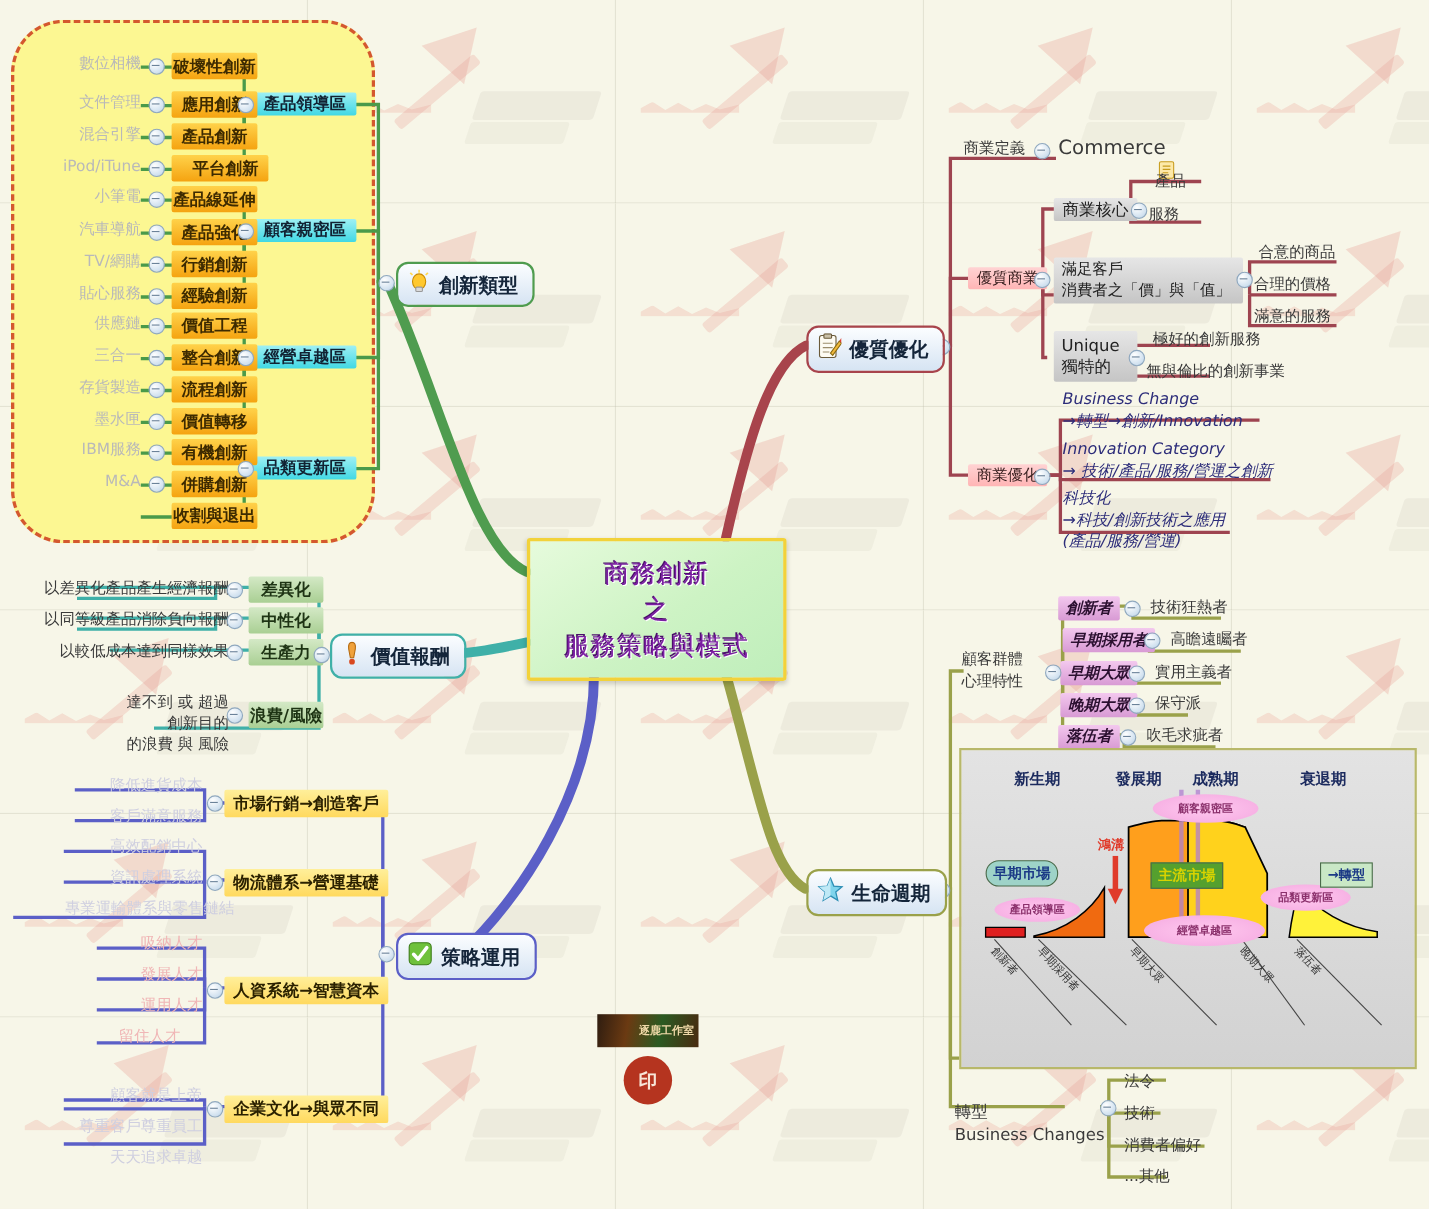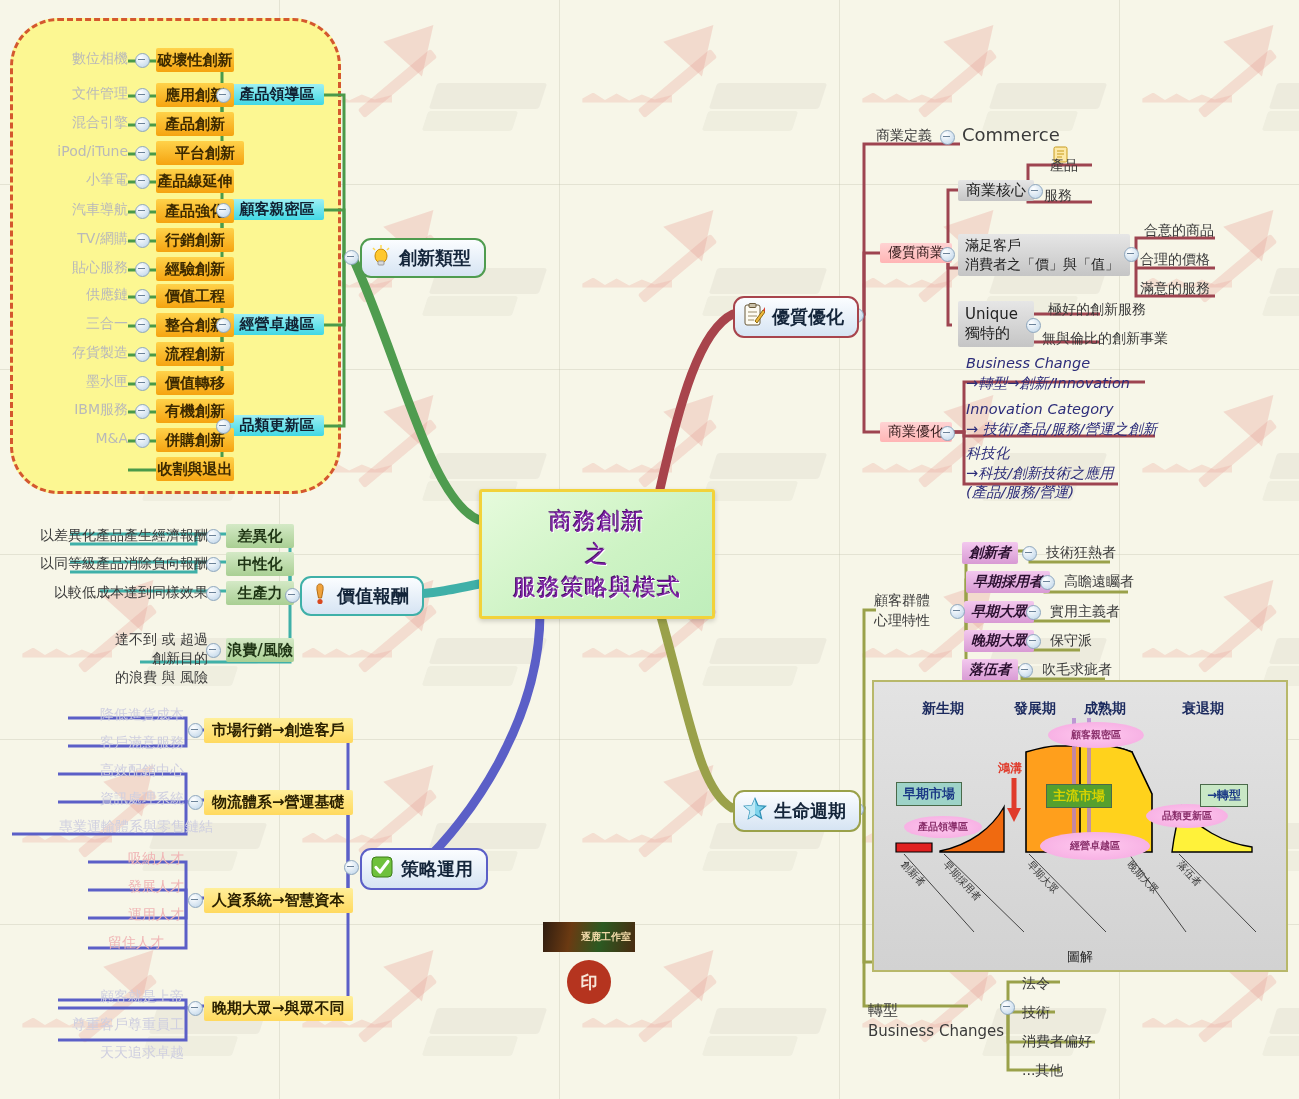--- a/index.html
+++ b/index.html
@@ -627,21 +627,21 @@
     <div class="bullet" style="left: 188px; top: 795px;"></div>
     <div class="node plainbl" style="top: 762px; left: 0px; width: 184px; text-align: right;">高效配銷中心</div>
     <div class="node plainbl" style="top: 790px; left: 0px; width: 184px; text-align: right;">資訊處理系統</div>
     <div class="node plainbl" style="top: 818px; left: 0px; width: 192px; text-align: right; margin-left: 21px;">專業運輸體系與零售鏈結</div>
     <div class="box yellowbox" style="left: 204px; top: 888px; height: 23px; padding: 1px 8px;">人資系統→智慧資本</div>
     <div class="bullet" style="left: 188px; top: 893px;"></div>
     <div class="node plainpk" style="top: 850px; left: 0px; width: 184px; text-align: right;">吸納人才</div>
     <div class="node plainpk" style="top: 878px; left: 0px; width: 184px; text-align: right;">發展人才</div>
     <div class="node plainpk" style="top: 906px; left: 0px; width: 184px; text-align: right;">運用人才</div>
     <div class="node plainpk" style="top: 934px; left: 0px; width: 164px; text-align: right;">留住人才</div>
-    <div class="box yellowbox" style="left: 204px; top: 996px; height: 23px; padding: 1px 8px;">晚期大眾→與眾不同</div>
+    <div class="box yellowbox" style="left: 204px; top: 996px; height: 23px; padding: 1px 8px;">企業文化→與眾不同</div>
     <div class="bullet" style="left: 188px; top: 1001px;"></div>
     <div class="node plainbl" style="top: 988px; left: 0px; width: 184px; text-align: right;">顧客就是上帝</div>
     <div class="node plainbl" style="top: 1016px; left: 0px; width: 184px; text-align: right;">尊重客戶尊重員工</div>
     <div class="node plainbl" style="top: 1044px; left: 0px; width: 184px; text-align: right;">天天追求卓越</div>
   </div>
 
 <div class="node plain" style="left:876px;top:127px;">商業定義</div>
 <div class="bullet" style="left:940px;top:130px;"></div>
 <div class="node" style="left:962px;top:124px;font-size:18px;color:#3a3a3a;">Commerce</div>
 <div class="node" style="left:1043px;top:126px;">
@@ -736,33 +736,32 @@
       <line x1="255" y1="172" x2="312" y2="250"></line>
       <line x1="305" y1="172" x2="382" y2="250"></line>
     </g>
   </svg>
 
   <div class="zone" style="left:174px;top:40px;width:96px;height:26px;">顧客親密區</div>
   <div class="zone" style="left:30px;top:134px;width:78px;height:22px;">產品領導區</div>
   <div class="zone" style="left:166px;top:150px;width:110px;height:28px;">經營卓越區</div>
   <div class="zone" style="left:272px;top:122px;width:82px;height:24px;">品類更新區</div>
 
-  <div class="mktlabel" style="left:22px;top:100px;background:#9ed3c8;color:#1b3a86;">早期市場</div>
+  <div class="mktlabel" style="left:22px;top:100px;background:#9ed3c8;color:#1b3a86;border-radius:12px;">早期市場</div>
   <div class="mktlabel" style="left:172px;top:102px;background:#55a02e;color:#d8d300;">主流市場</div>
   <div class="mktlabel" style="left:326px;top:102px;background:#c9e8c6;color:#1b3a86;font-size:12px;">→轉型</div>
 
   <div class="gap" style="left:124px;top:78px;">鴻溝</div>
   <svg width="20" height="46" style="position:absolute;left:130px;top:96px;">
     <line x1="10" y1="0" x2="10" y2="32" stroke="#e03b2b" stroke-width="5"></line>
     <polygon points="10,44 3,30 17,30" fill="#e03b2b"></polygon>
   </svg>
 
   <div class="adopt" style="left:34px;top:176px;">創新者</div>
   <div class="adopt" style="left:76px;top:176px;">早期採用者</div>
   <div class="adopt" style="left:160px;top:176px;">早期大眾</div>
   <div class="adopt" style="left:260px;top:176px;">晚期大眾</div>
   <div class="adopt" style="left:310px;top:176px;">落伍者</div>
 
-  <div class="cap">圖解</div>
 </div>
 
 <div id="banner">逐鹿工作室</div>
 <div id="seal">印</div>
 
 </body></html>

